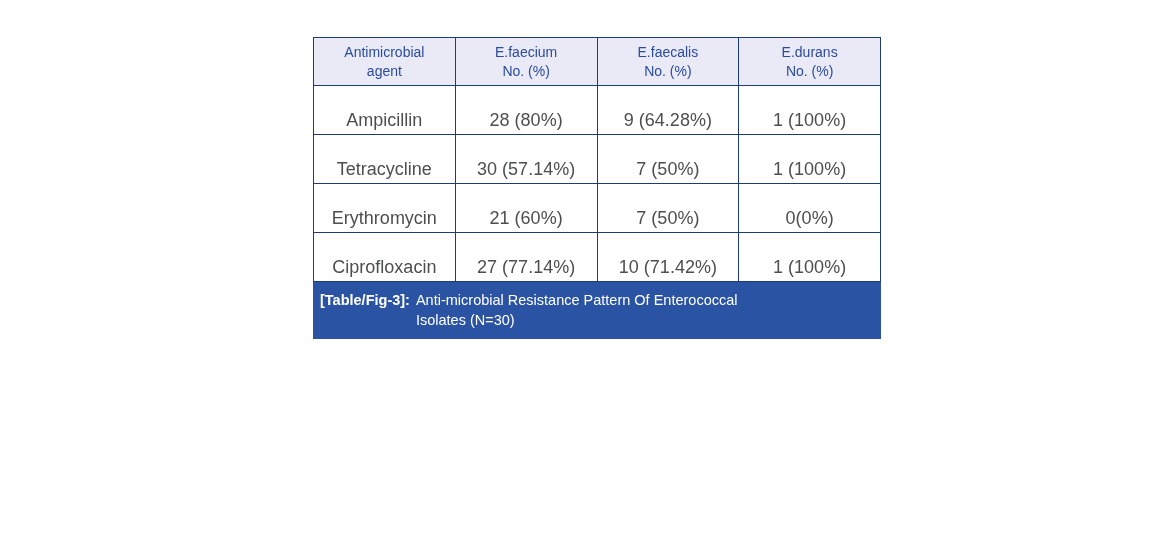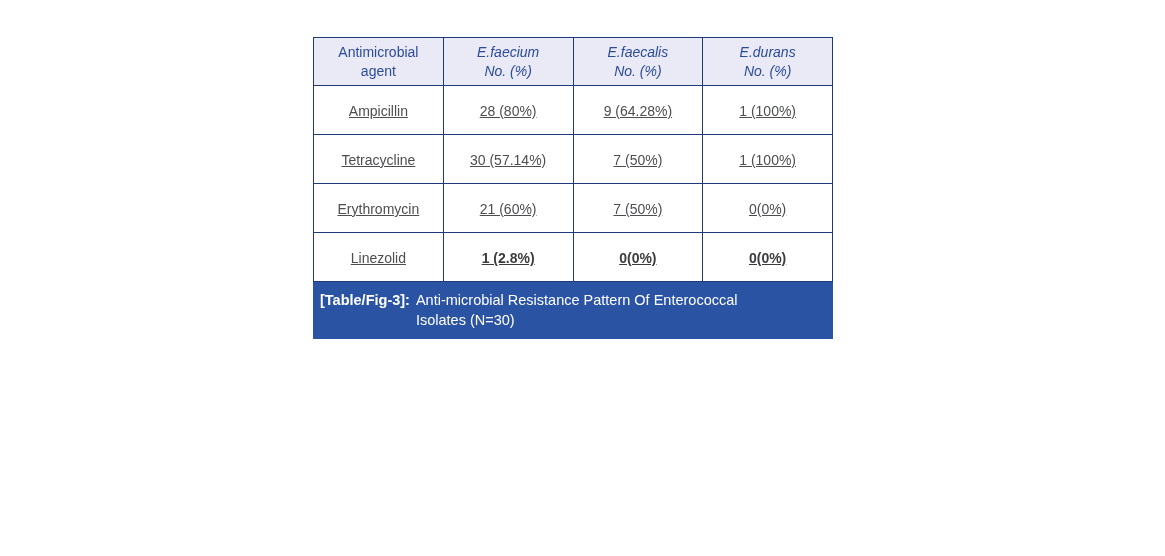--- a/index.html
+++ b/index.html
@@ -17,21 +17,21 @@
   body{
     background:var(--page-bg);
     font-family:"Liberation Sans","DejaVu Sans",sans-serif;
     position:relative;
     overflow:hidden;
   }
   .figure-wrap{
     position:absolute;
     left:313px;
     top:37px;
-    width:520px;
+    width:568px;
   }
   table.resistance-table{
     width:100%;
     border-collapse:collapse;
     table-layout:fixed;
   }
   table.resistance-table th,
   table.resistance-table td{
     border:1px solid var(--border);
     width:25%;
@@ -41,30 +41,28 @@
     background:var(--header-bg);
     color:var(--header-text);
     font-weight:normal;
     font-size:14px;
     line-height:1.3;
     height:48px;
     vertical-align:middle;
     padding:2px 4px;
   }
   table.resistance-table th.species{
-    font-style:italic;
   }
   table.resistance-table td{
     color:var(--body-text);
-    font-size:14px;
+    font-size:18px;
     height:49px;
     vertical-align:top;
-    padding:17px 4px 0 4px;
+    padding:24px 4px 0 4px;
     background:#ffffff;
-    text-decoration:underline;
   }
   tr.bold-row td.value-cell{
     font-weight:bold;
     color:var(--bold-text);
   }
   .table-caption{
     background:var(--caption-bg);
     color:var(--caption-text);
     display:flex;
     align-items:flex-start;
@@ -121,25 +119,25 @@
         <td class="value-cell">30 (57.14%)</td>
         <td class="value-cell">7 (50%)</td>
         <td class="value-cell">1 (100%)</td>
       </tr>
       <tr>
         <td>Erythromycin</td>
         <td class="value-cell">21 (60%)</td>
         <td class="value-cell">7 (50%)</td>
         <td class="value-cell">0(0%)</td>
       </tr>
-      <tr class="bold-row">
-        <td>Linezolid</td>
-        <td class="value-cell">1 (2.8%)</td>
-        <td class="value-cell">0(0%)</td>
-        <td class="value-cell">0(0%)</td>
+      <tr>
+        <td>Ciprofloxacin</td>
+        <td class="value-cell">27 (77.14%)</td>
+        <td class="value-cell">10 (71.42%)</td>
+        <td class="value-cell">1 (100%)</td>
       </tr>
     </tbody>
   </table>
   <div class="table-caption">
     <span class="cap-label">[Table/Fig-3]:</span>
     <span class="cap-text">Anti-microbial Resistance Pattern Of Enterococcal Isolates (N=30)</span>
   </div>
 </div>
 
 </body></html>

